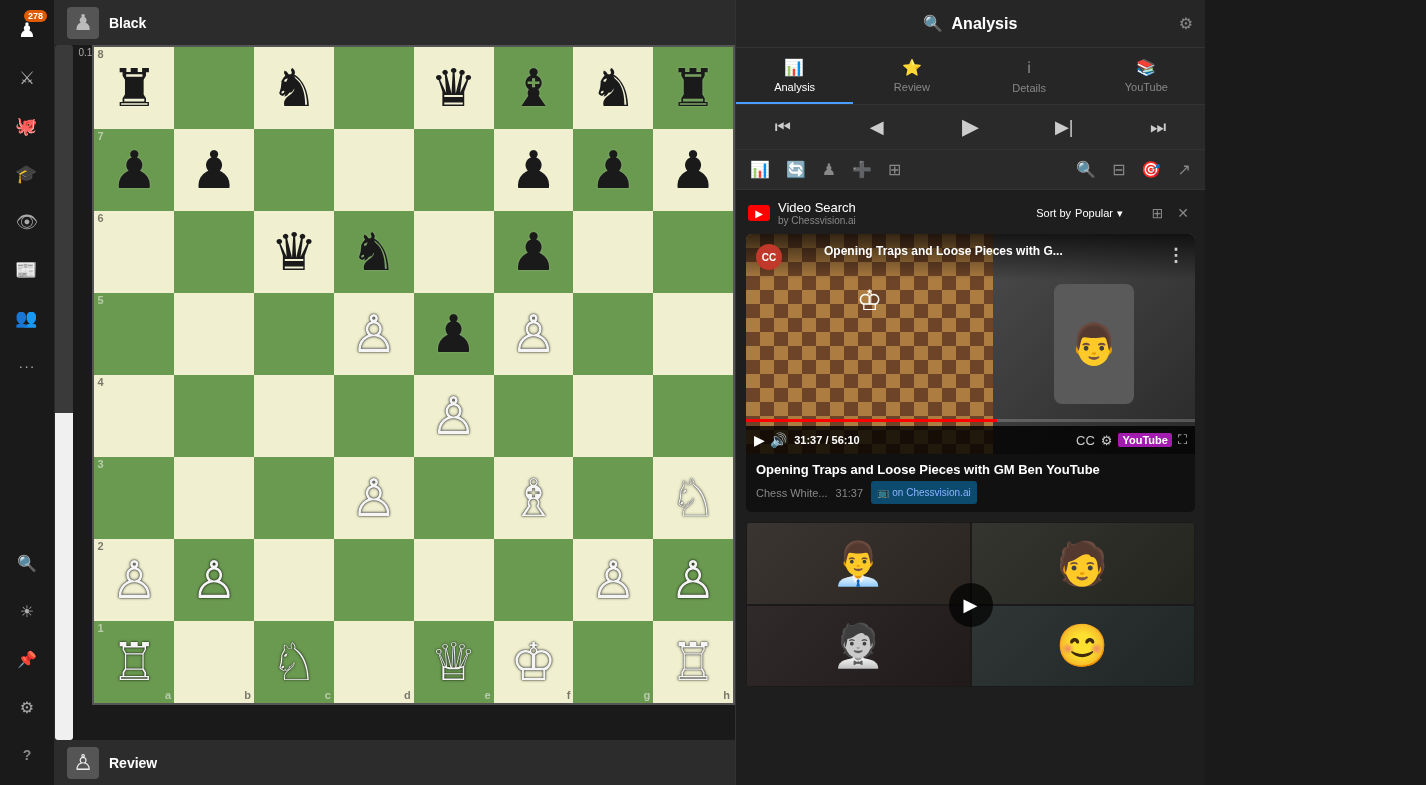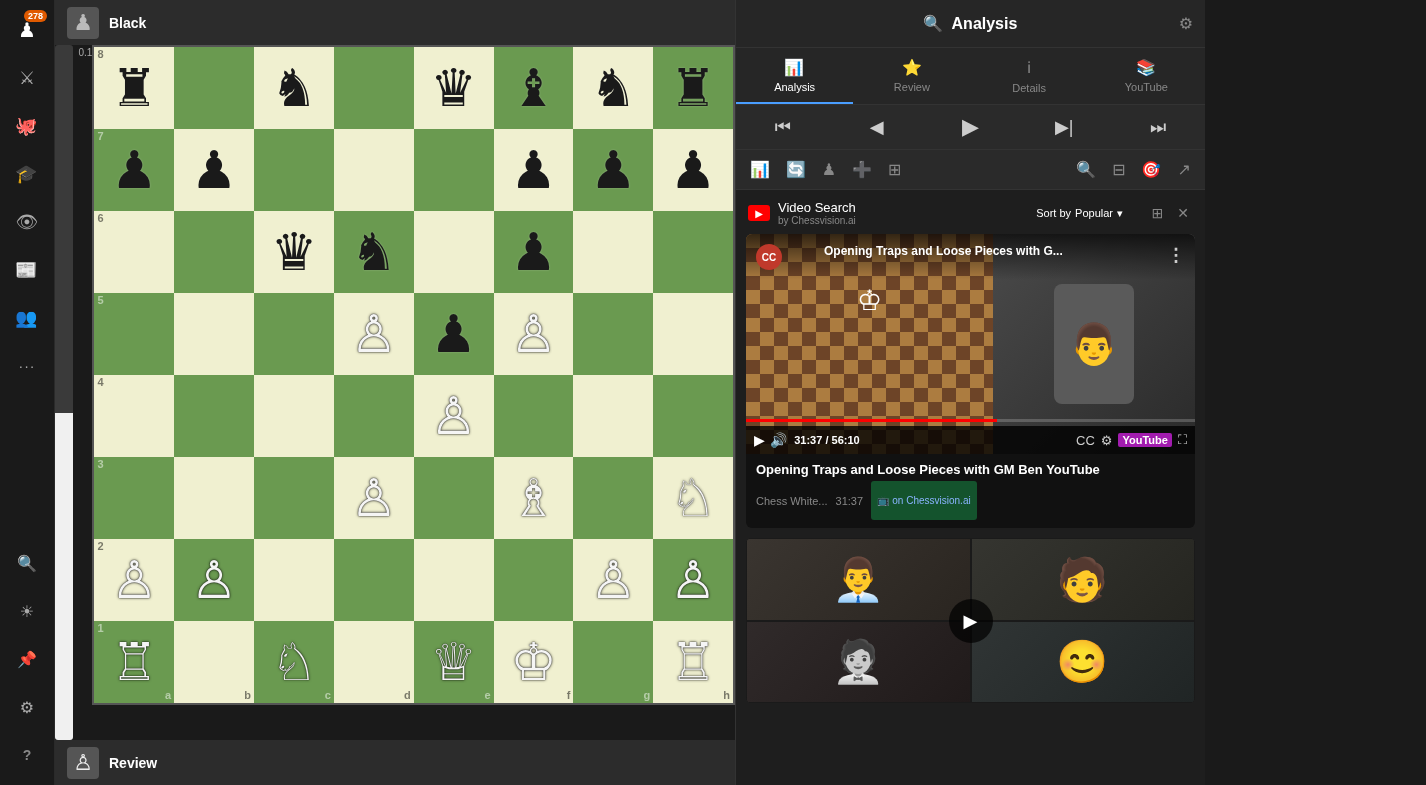--- a/index.html
+++ b/index.html
@@ -369,24 +369,24 @@
       margin-bottom: 4px;
     }
     .video-meta {
       display: flex;
       align-items: center;
       gap: 8px;
       color: #888;
       font-size: 11px;
     }
     .chessvision-badge {
-      background: #14532d;
+      background: #0c4a6e;
       color: #8ab4ff;
       font-size: 10px;
-      padding: 14px 6px;
+      padding: 6px 6px;
       border-radius: 3px;
       cursor: pointer;
     }
     .chessvision-badge::before {
       content: '📺 ';
     }
 
     
     .video-thumbnail-2 {
       width: 100%;

